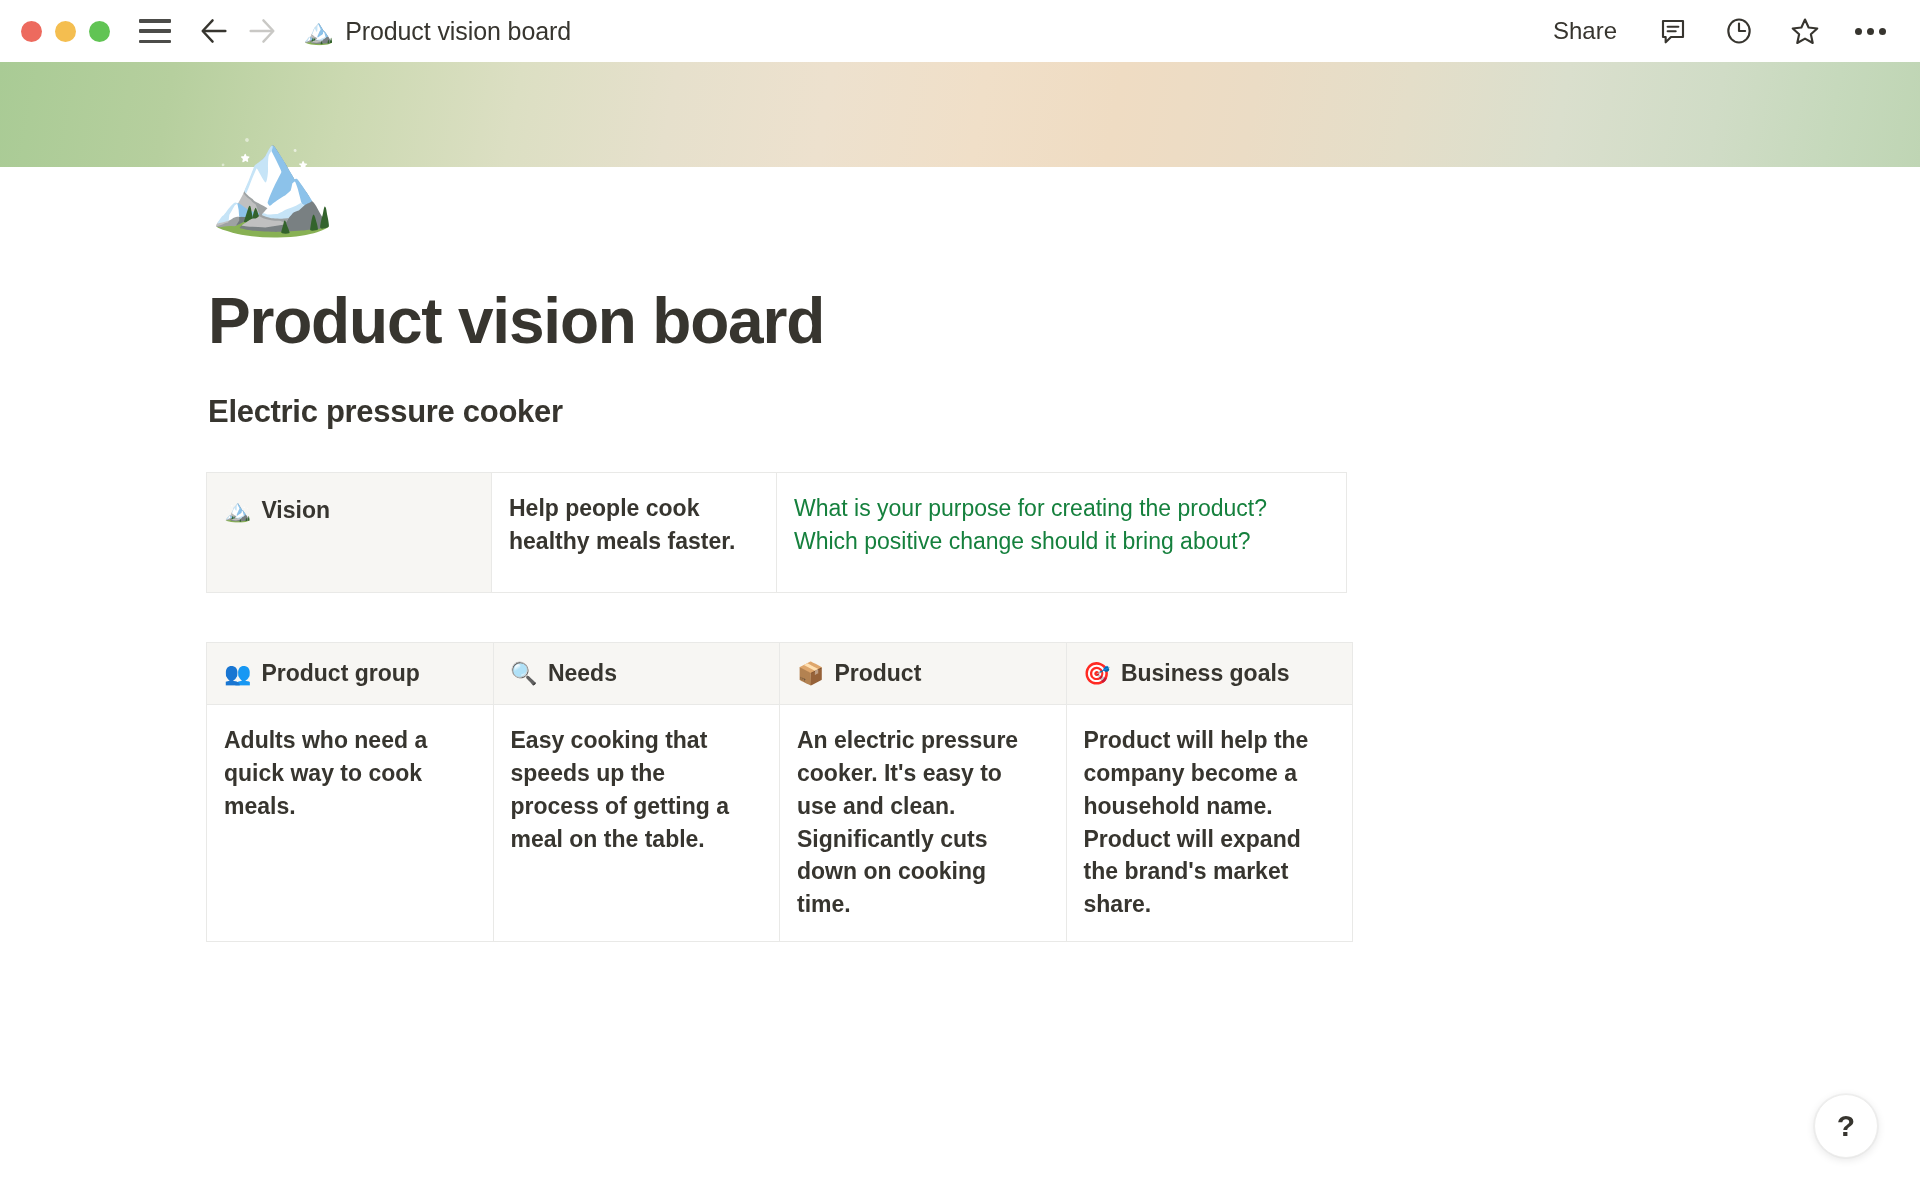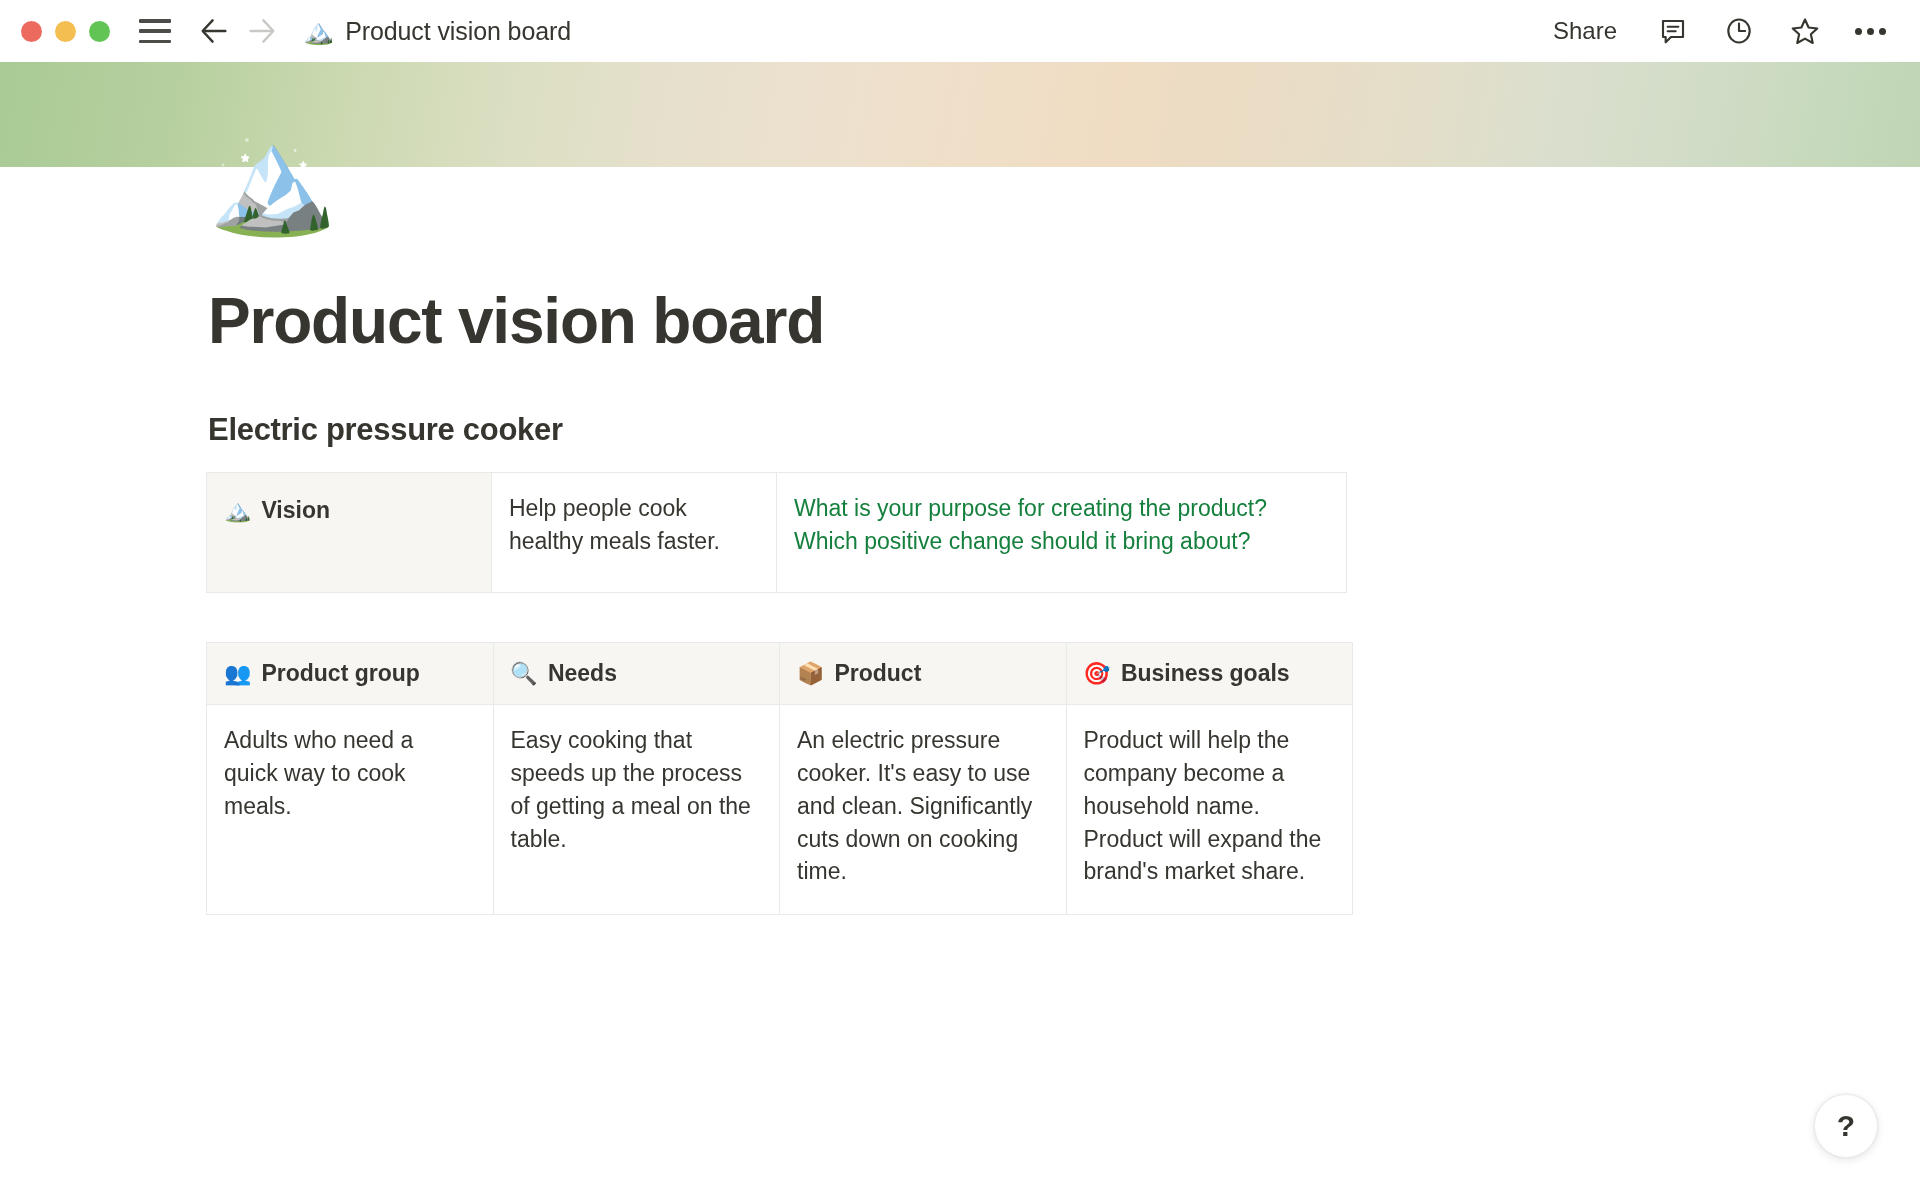--- a/index.html
+++ b/index.html
@@ -75,21 +75,21 @@
   
   .content { position: absolute; top: 0; left: 0; width: 1920px; }
 
   .page-title {
     position: absolute; left: 208px; top: 286px;
     font-size: 64px; font-weight: bold; color: #37352F;
     letter-spacing: -1.2px; line-height: 1.1;
   }
 
   .sub-heading {
-    position: absolute; left: 208px; top: 412px;
+    position: absolute; left: 208px; top: 394px;
     font-size: 31px; font-weight: bold; color: #37352F;
     letter-spacing: -0.3px;
   }
 
   
   .nt {
     position: absolute; left: 206px;
     border-collapse: collapse;
     table-layout: fixed;
     font-size: 23px;
@@ -97,29 +97,29 @@
   }
   .nt td { border: 1px solid #E9E9E7; vertical-align: top; padding: 19px 20px 20px 17px; line-height: 1.43; }
   .nt .hdr { background: #F7F6F3; font-weight: bold; }
   .nt .ph { color: #15803d; }
   .cell-label { display: flex; align-items: baseline; gap: 10px; }
   .cell-emoji { font-size: 22px; line-height: 1; }
   .ph p + p { }
 
   #vision-table { top: 472px; width: 1140px; }
   #vision-table td:nth-child(1) { width: 285px; }
-  #vision-table td:nth-child(2) { width: 285px; }
+  #vision-table td:nth-child(2) { width: 285px; font-weight: bold; }
   #vision-table td:nth-child(3) { width: 570px; }
   #vision-table td { height: 120px; }
   #vision-table .hdr { padding-top: 21px; }
 
   #board-table { top: 642px; width: 1146px; }
   #board-table td { width: 286.5px; }
   #board-table tr.hdr-row td { height: 53px; padding: 14px 20px 14px 17px; }
-  #board-table tr.body-row td { height: 210px; }
+  #board-table tr.body-row td { height: 210px; font-weight: bold; }
   #board-table tr.ph-row td { height: 200px; }
 
   
   .help-fab {
     position: absolute; right: 42px; bottom: 42px;
     width: 64px; height: 64px; border-radius: 50%;
     background: #ffffff; border: 1px solid #EDEDEC;
     box-shadow: 0 2px 8px rgba(15,15,15,0.10), 0 0 0 1px rgba(15,15,15,0.03);
     display: flex; align-items: center; justify-content: center;
     font-size: 30px; font-weight: bold; color: #37352F;

